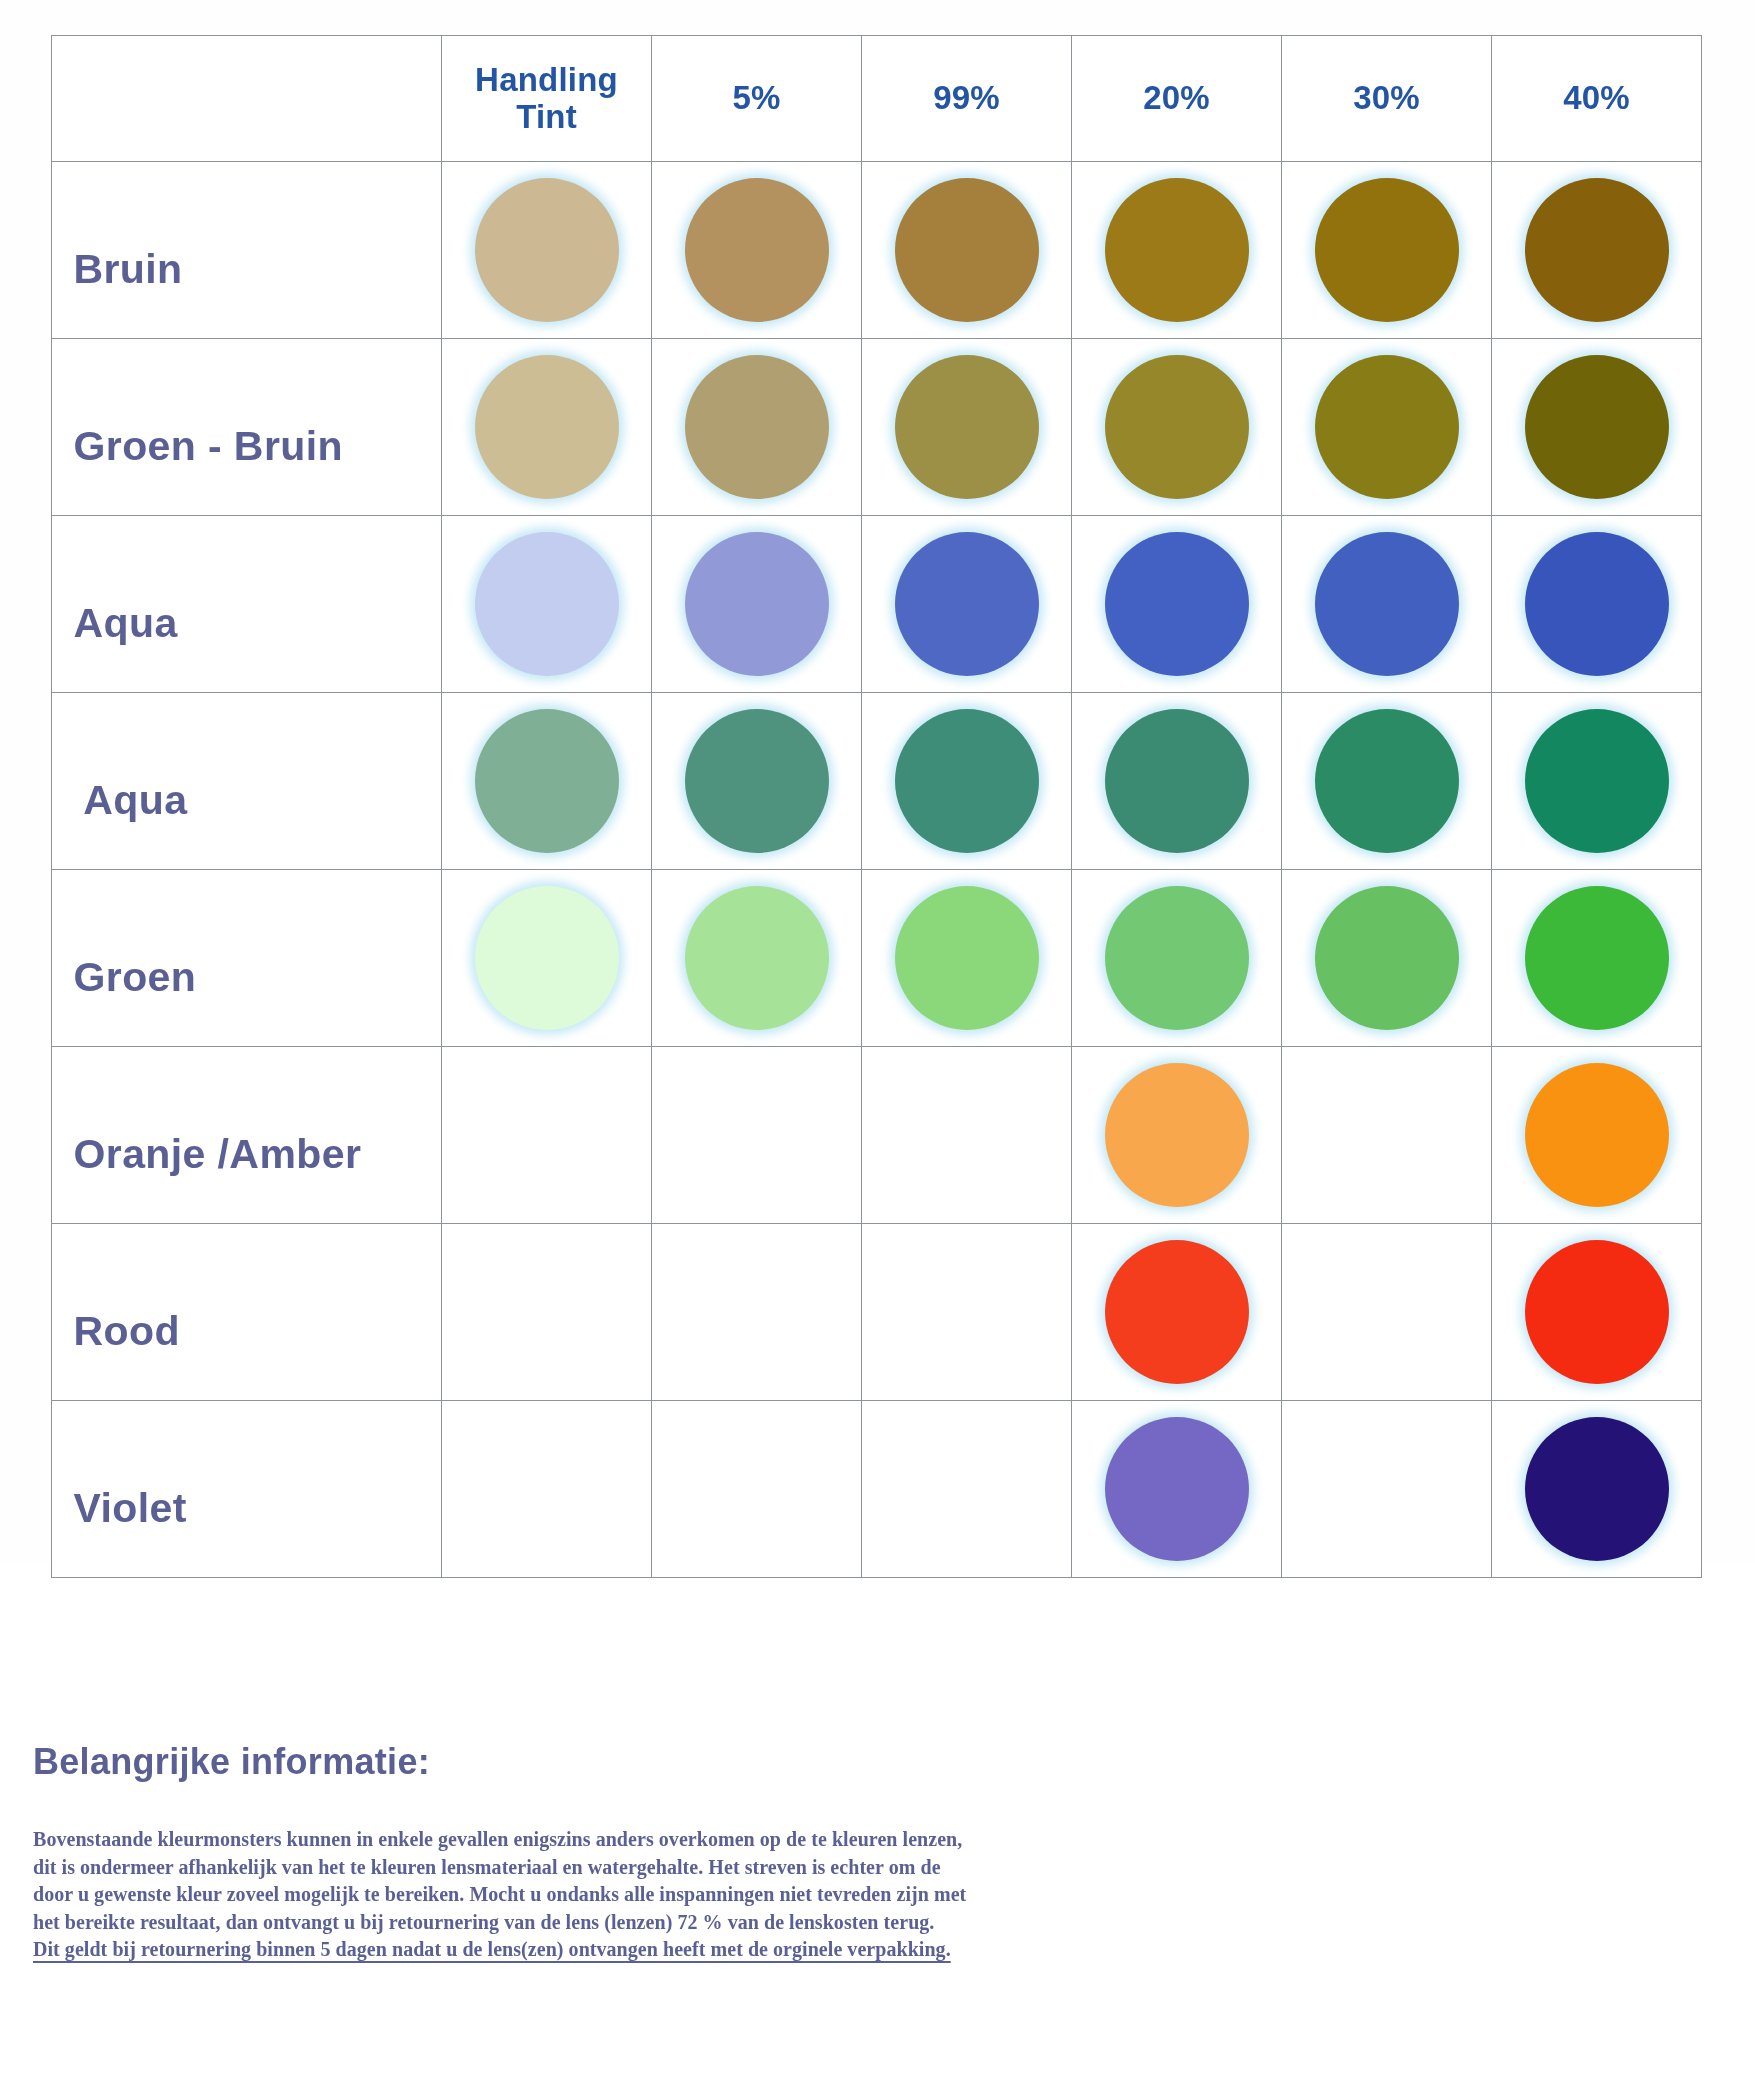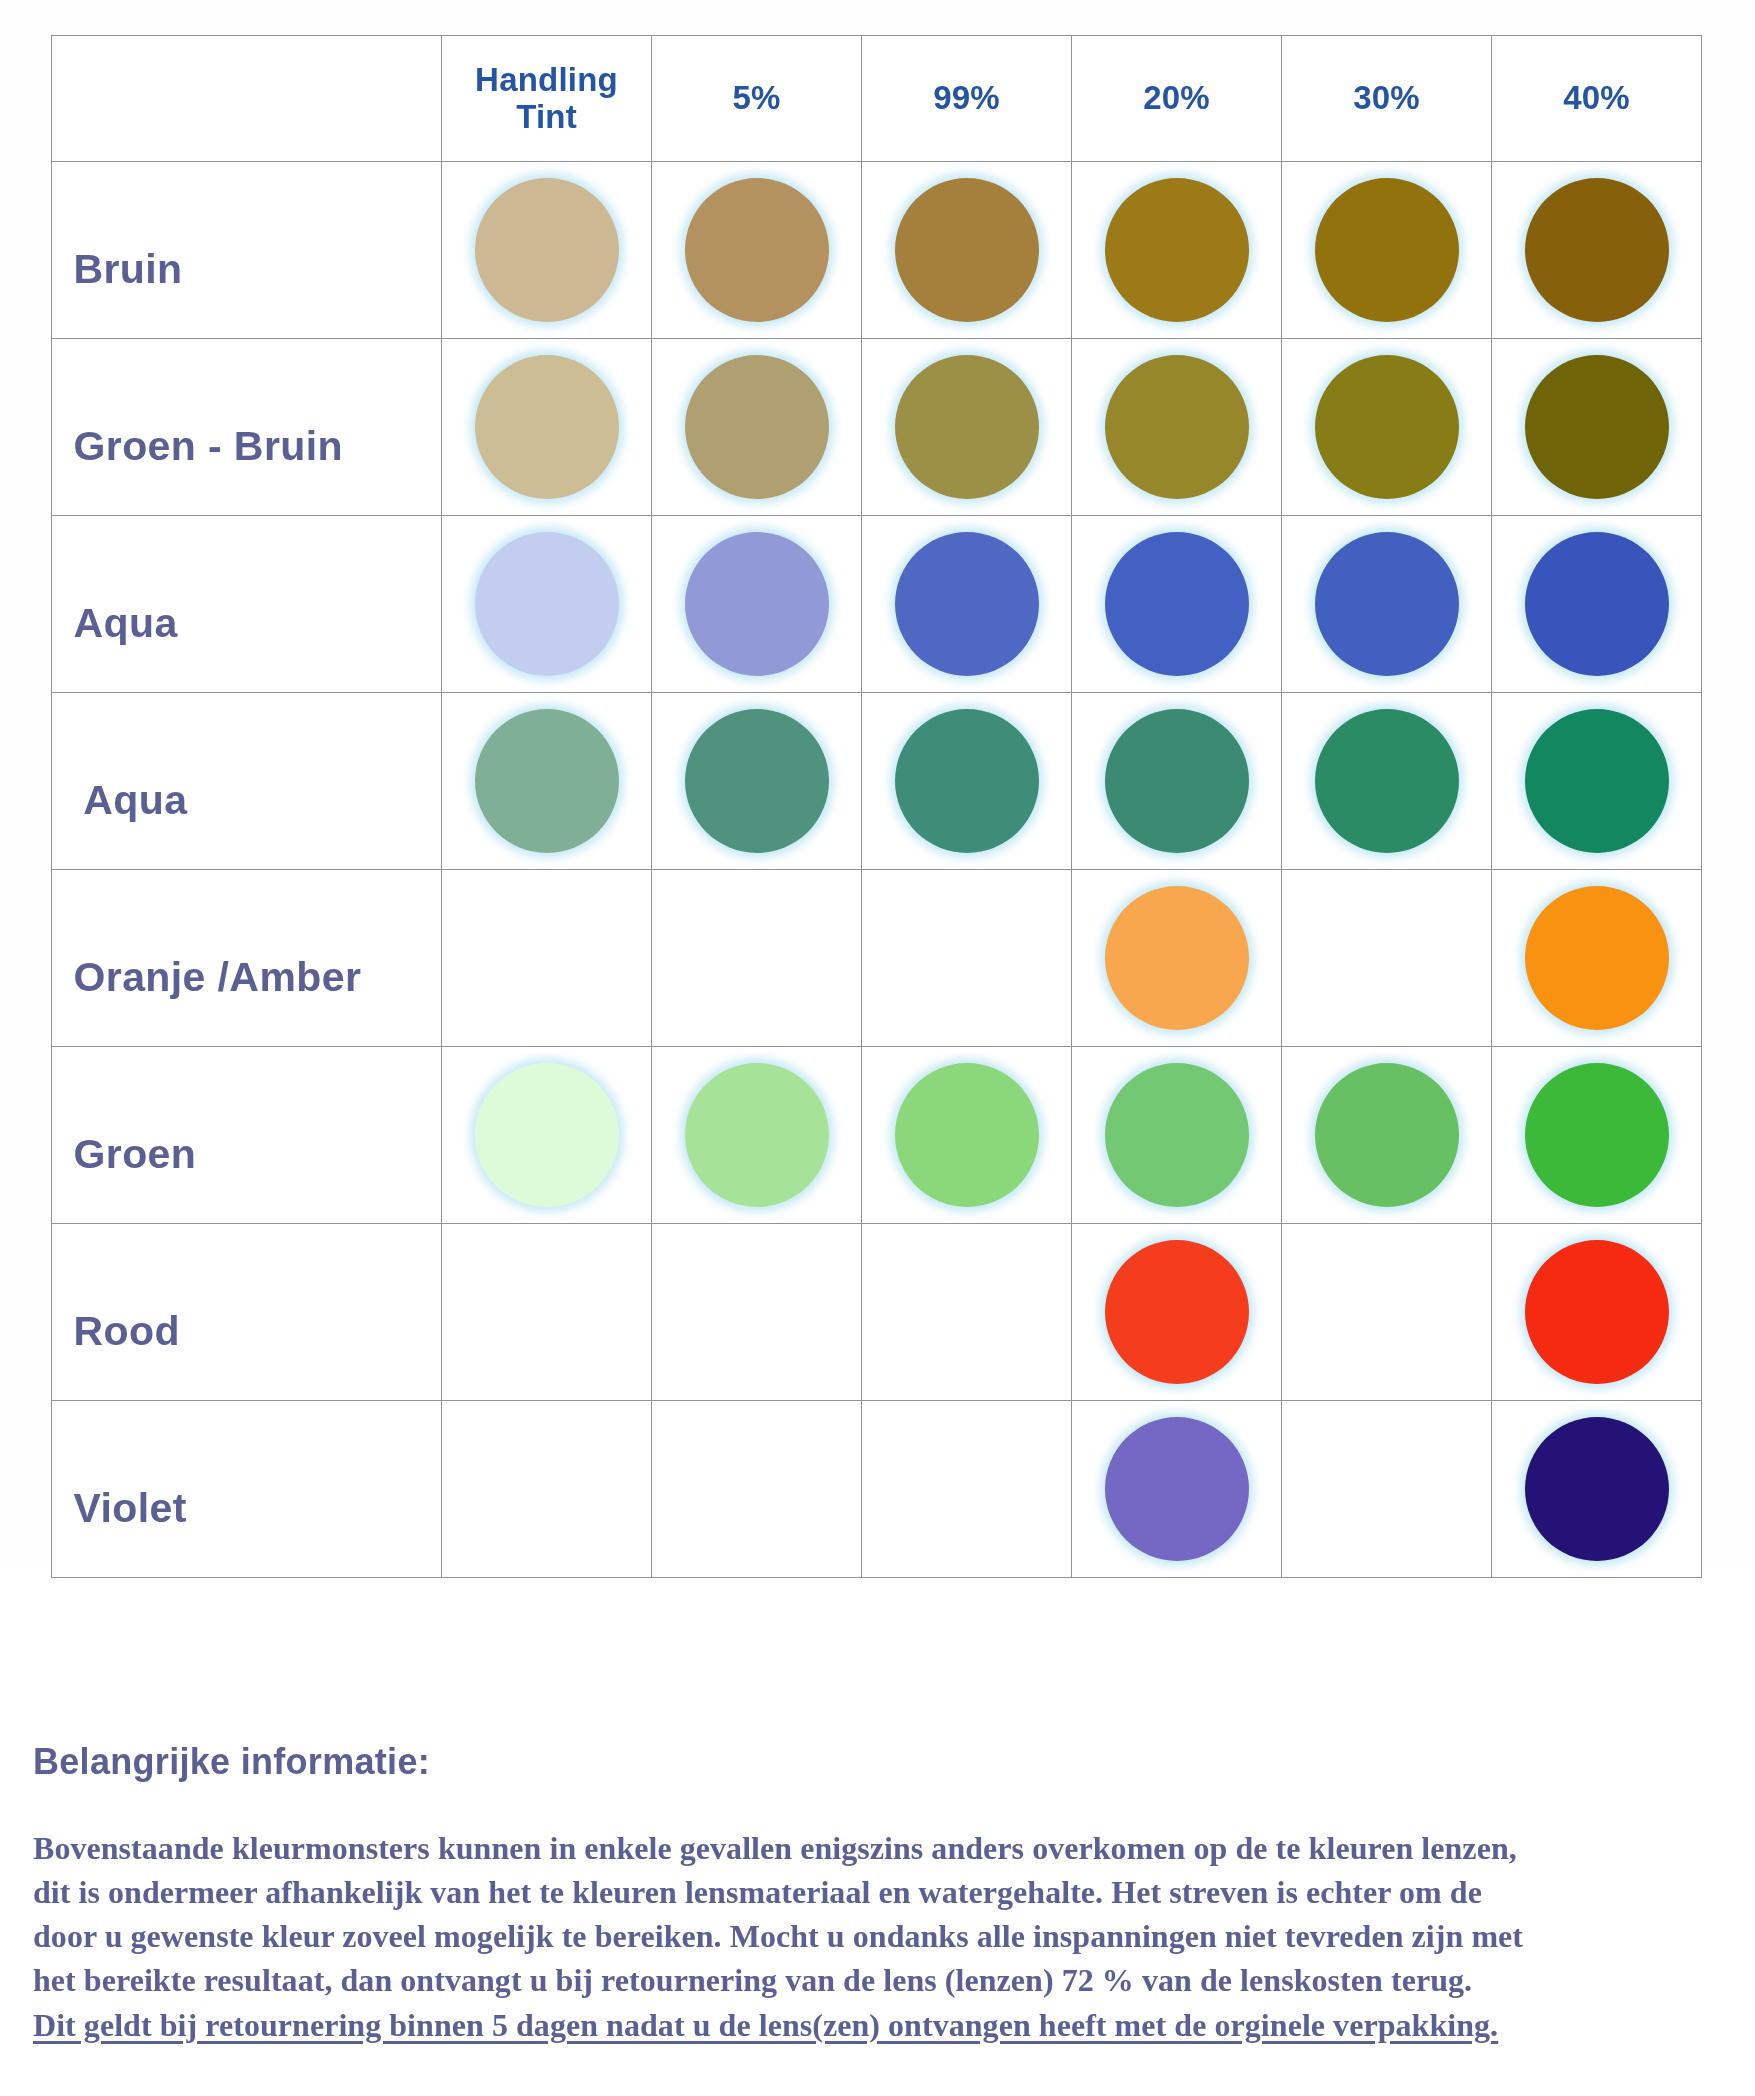--- a/index.html
+++ b/index.html
@@ -100,21 +100,21 @@
   }
   .info-heading {
     font-size: 36px;
     font-weight: bold;
     color: #5b6094;
     letter-spacing: 0.3px;
     margin: 0 0 43px 0;
   }
   .info-body {
     font-family: "Liberation Serif", serif;
-    font-size: 32px;
+    font-size: 20px;
     font-weight: bold;
     color: #5b6094;
     line-height: 1.38;
     letter-spacing: 0.05px;
     white-space: nowrap;
   }
   .info-line { display: block; }
   .info-line.underlined {
     text-decoration: underline;
     text-underline-offset: 4.9px;
@@ -246,62 +246,62 @@
           </td>
           <td class="swatch-cell">
             <div class="swatch" style="background: rgb(43, 139, 101);"></div>
           </td>
           <td class="swatch-cell">
             <div class="swatch" style="background: rgb(19, 135, 95);"></div>
           </td>
         </tr>
         <tr class="body-row">
           <td class="label-cell">
+            <div class="row-label">Groen</div>
+          </td>
+          <td class="swatch-cell">
+            <div class="swatch" style="background: rgb(222, 251, 217);"></div>
+          </td>
+          <td class="swatch-cell">
+            <div class="swatch" style="background: rgb(166, 227, 153);"></div>
+          </td>
+          <td class="swatch-cell">
+            <div class="swatch" style="background: rgb(138, 216, 122);"></div>
+          </td>
+          <td class="swatch-cell">
+            <div class="swatch" style="background: rgb(114, 200, 115);"></div>
+          </td>
+          <td class="swatch-cell">
+            <div class="swatch" style="background: rgb(103, 192, 97);"></div>
+          </td>
+          <td class="swatch-cell">
+            <div class="swatch" style="background: rgb(60, 185, 57);"></div>
+          </td>
+        </tr>
+        <tr class="body-row">
+          <td class="label-cell">
             <div class="row-label">Oranje /Amber</div>
           </td>
           <td class="swatch-cell">
             <div class="swatch empty"></div>
           </td>
           <td class="swatch-cell">
             <div class="swatch empty"></div>
           </td>
           <td class="swatch-cell">
             <div class="swatch empty"></div>
           </td>
           <td class="swatch-cell">
             <div class="swatch" style="background: rgb(248, 167, 76);"></div>
           </td>
           <td class="swatch-cell">
             <div class="swatch empty"></div>
           </td>
           <td class="swatch-cell">
             <div class="swatch" style="background: rgb(250, 146, 17);"></div>
-          </td>
-        </tr>
-        <tr class="body-row">
-          <td class="label-cell">
-            <div class="row-label">Groen</div>
-          </td>
-          <td class="swatch-cell">
-            <div class="swatch" style="background: rgb(222, 251, 217);"></div>
-          </td>
-          <td class="swatch-cell">
-            <div class="swatch" style="background: rgb(166, 227, 153);"></div>
-          </td>
-          <td class="swatch-cell">
-            <div class="swatch" style="background: rgb(138, 216, 122);"></div>
-          </td>
-          <td class="swatch-cell">
-            <div class="swatch" style="background: rgb(114, 200, 115);"></div>
-          </td>
-          <td class="swatch-cell">
-            <div class="swatch" style="background: rgb(103, 192, 97);"></div>
-          </td>
-          <td class="swatch-cell">
-            <div class="swatch" style="background: rgb(60, 185, 57);"></div>
           </td>
         </tr>
         <tr class="body-row">
           <td class="label-cell">
             <div class="row-label">Rood</div>
           </td>
           <td class="swatch-cell">
             <div class="swatch empty"></div>
           </td>
           <td class="swatch-cell">

